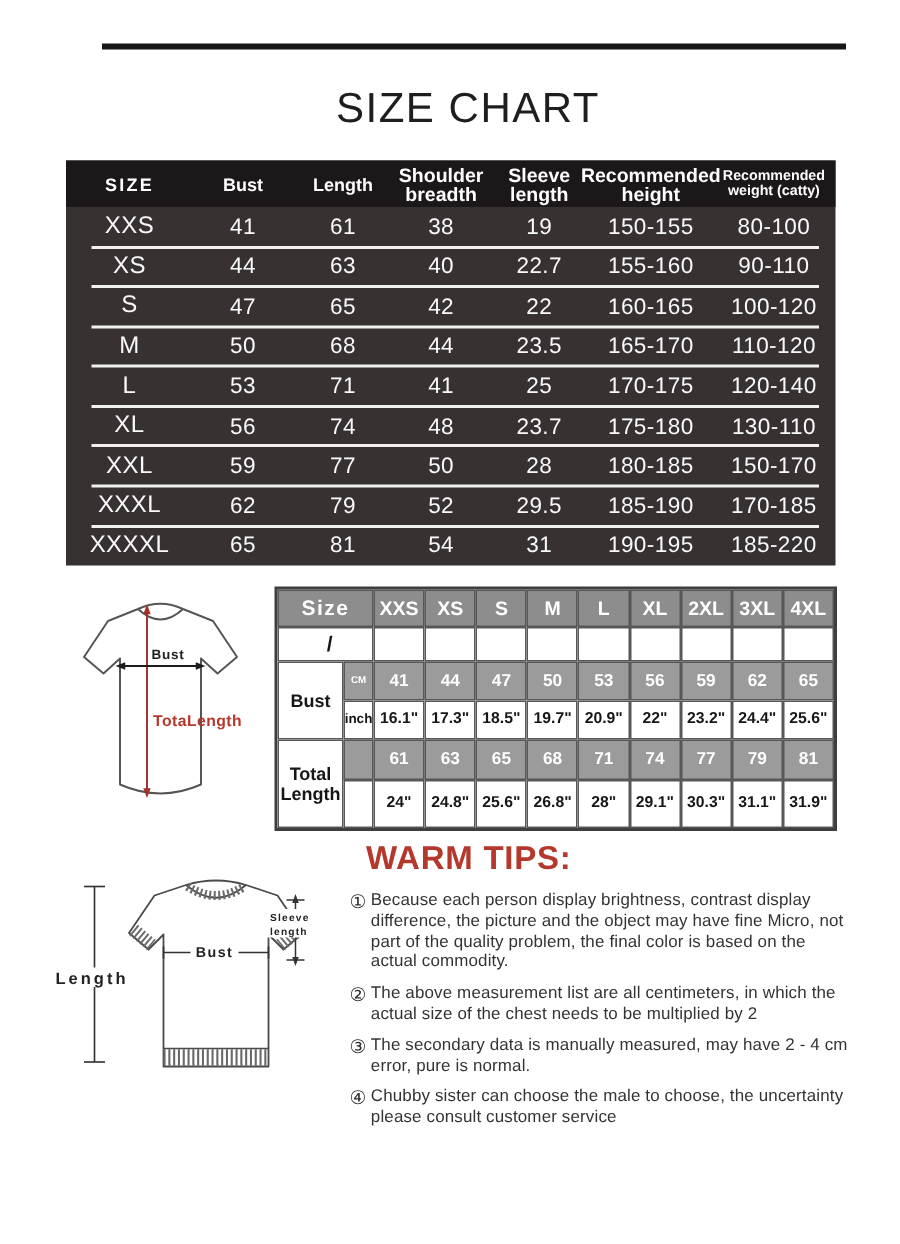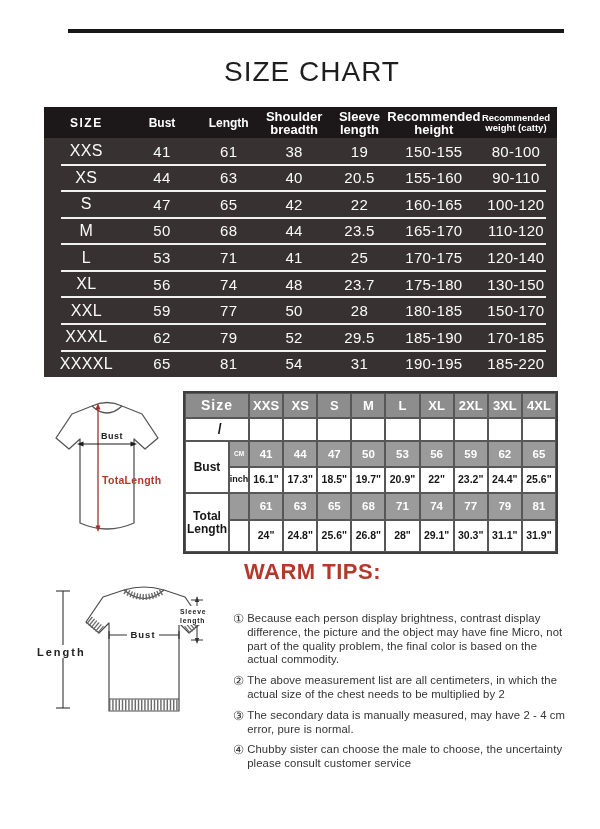--- a/index.html
+++ b/index.html
@@ -52,21 +52,21 @@
   .dc.num-g { font-size:11.5px; font-weight:bold; }
   .dc.num-w { font-size:10.5px; font-weight:bold; }
   .hlabel { flex-direction:row !important; align-items:center; gap:0; }
   .hlabel .hl-a { font-size:8px; font-weight:bold; align-self:flex-start; margin-top:3px; }
   .hlabel .hl-slash { font-size:14px; font-weight:bold; margin:0 1px; }
   .hlabel .hl-b { font-size:7px; font-weight:bold; align-self:flex-end; margin-bottom:3px; }
 
   
   .tips { position:absolute; left:233px; top:559px; width:336px; }
   .tips-title { margin-left:11px; font-size:22px; font-weight:bold; letter-spacing:0.5px;
-                color:#b5382d; margin-bottom:27px; }
+                color:#b5382d; margin-bottom:9px; }
   .tip { display:flex; margin-bottom:7px; color:#333; }
   .tip-num { flex:none; font-size:12.5px; margin-right:3px; line-height:14px; color:#2e2e2e; }
   .tip-text { font-size:11.3px; line-height:13.8px; letter-spacing:0.1px; }
 
   
   .shirt-top { position:absolute; left:45px; top:392px; }
   .shirt-bottom { position:absolute; left:34px; top:578px; }
 </style>
 </head>
 <body>
@@ -94,21 +94,21 @@
           <div class="st-c c3">38</div>
           <div class="st-c c4">19</div>
           <div class="st-c c5">150-155</div>
           <div class="st-c c6">80-100</div>
         </div>
         <div class="st-row">
           <div class="st-c c0">XS</div>
           <div class="st-c c1">44</div>
           <div class="st-c c2">63</div>
           <div class="st-c c3">40</div>
-          <div class="st-c c4">20.5</div>
+          <div class="st-c c4">22.7</div>
           <div class="st-c c5">155-160</div>
           <div class="st-c c6">90-110</div>
         </div>
         <div class="st-row">
           <div class="st-c c0">S</div>
           <div class="st-c c1">47</div>
           <div class="st-c c2">65</div>
           <div class="st-c c3">42</div>
           <div class="st-c c4">22</div>
           <div class="st-c c5">160-165</div>
@@ -132,21 +132,21 @@
           <div class="st-c c5">170-175</div>
           <div class="st-c c6">120-140</div>
         </div>
         <div class="st-row">
           <div class="st-c c0">XL</div>
           <div class="st-c c1">56</div>
           <div class="st-c c2">74</div>
           <div class="st-c c3">48</div>
           <div class="st-c c4">23.7</div>
           <div class="st-c c5">175-180</div>
-          <div class="st-c c6">130-150</div>
+          <div class="st-c c6">130-110</div>
         </div>
         <div class="st-row">
           <div class="st-c c0">XXL</div>
           <div class="st-c c1">59</div>
           <div class="st-c c2">77</div>
           <div class="st-c c3">50</div>
           <div class="st-c c4">28</div>
           <div class="st-c c5">180-185</div>
           <div class="st-c c6">150-170</div>
         </div>

